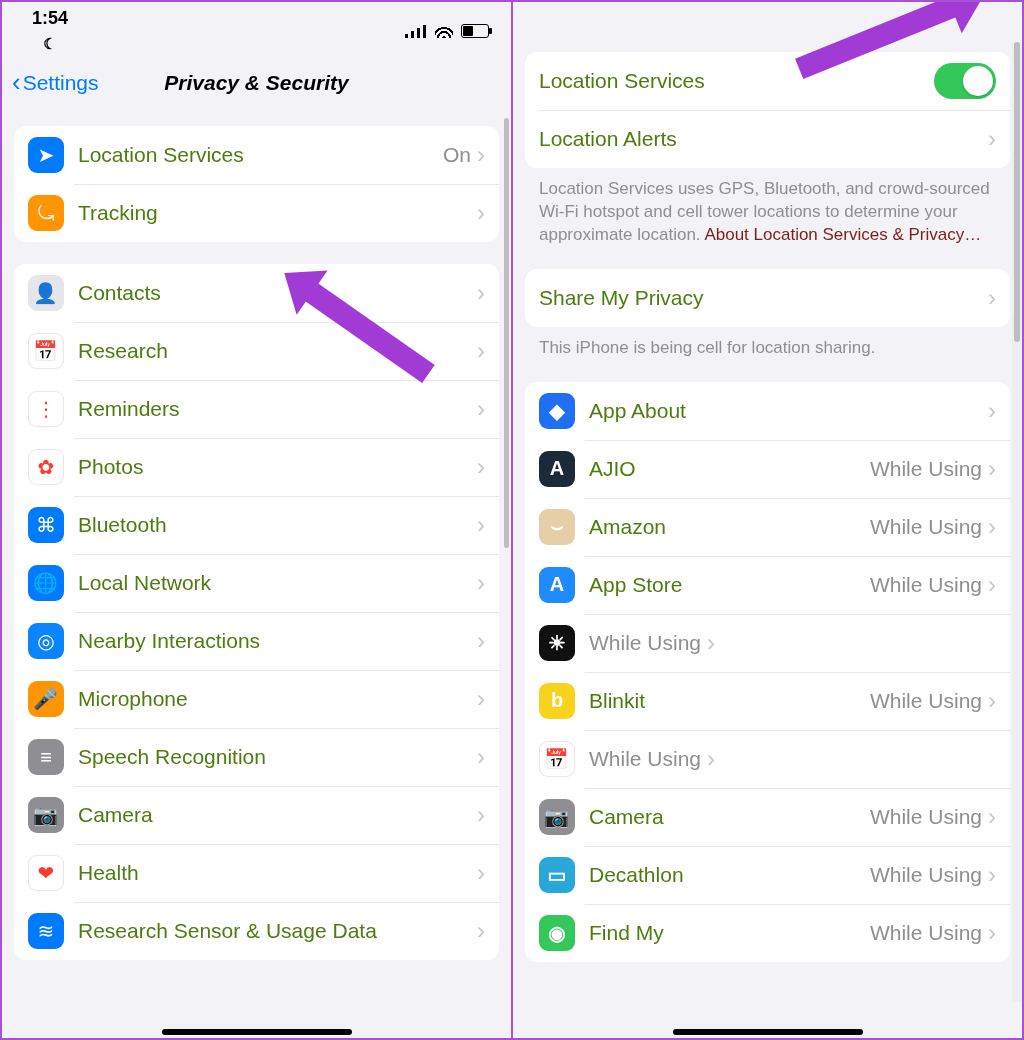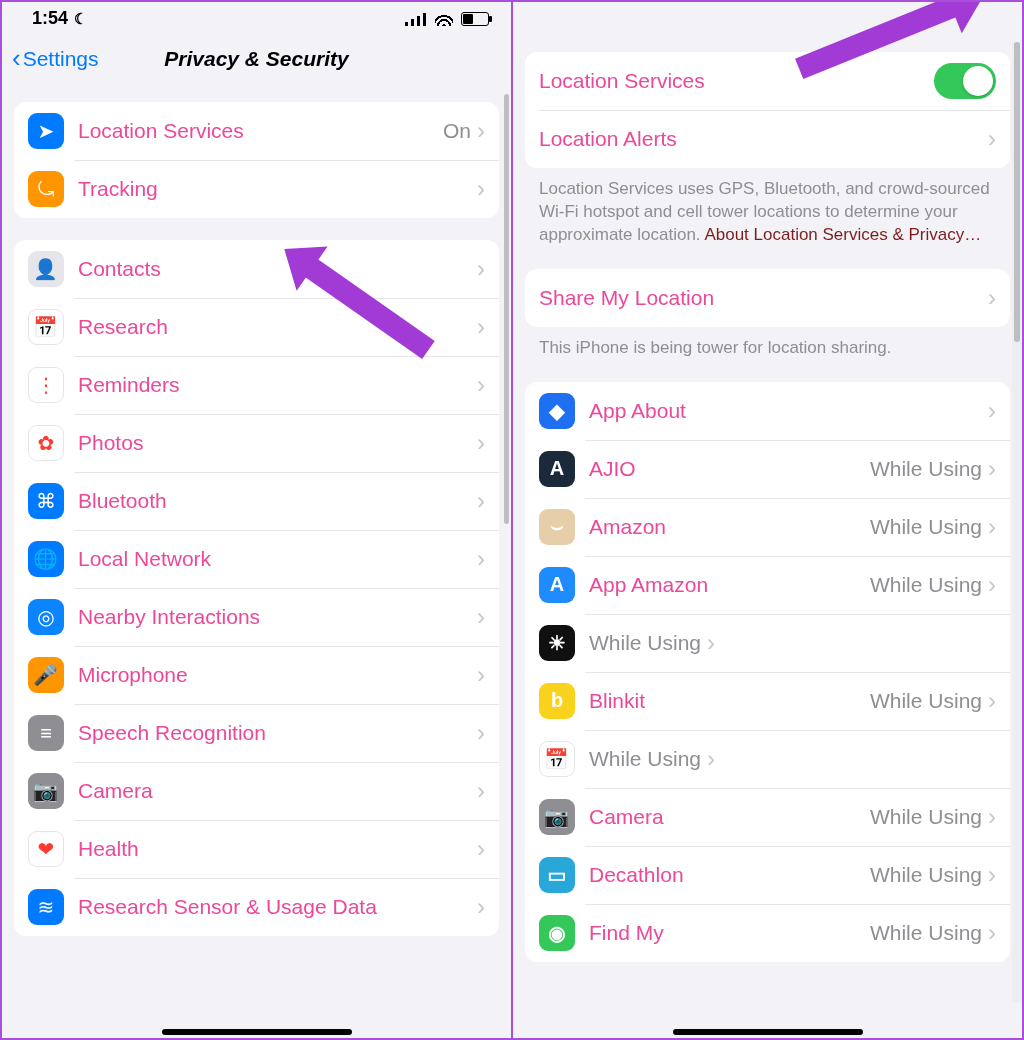--- a/index.html
+++ b/index.html
@@ -23,21 +23,21 @@
   .status-bar {
     display: flex;
     justify-content: space-between;
     align-items: center;
     padding: 6px 22px 4px 30px;
     font-size: 18px;
     font-weight: 600;
     color: #000;
     background: #f2f2f7;
   }
-  .status-left { display:flex; align-items:center; gap:6px; }
+  .status-left { display:flex; align-items:center; gap:6px;flex-direction:column; }
   .status-right { display:flex; align-items:center; gap:8px; }
   .moon { font-size: 15px; }
   .nav-bar {
     display: flex;
     align-items: center;
     padding: 10px 10px 14px 10px;
     background: #f2f2f7;
     position: relative;
   }
   .back-wrap { display:flex; align-items:center; color:#007aff; font-size:21px; }
@@ -78,21 +78,21 @@
   .group.fullsep .row + .row::before { left: 14px; }
   .icon {
     width: 36px; height: 36px;
     border-radius: 9px;
     margin-right: 14px;
     flex-shrink: 0;
     display:flex; align-items:center; justify-content:center;
     color:#fff; font-size:20px;
   }
   .icon.small { width:36px; height:36px; border-radius:9px; }
-  .label { flex:1; font-size:21px; color:#ec4899; }
+  .label { flex:1; font-size:21px; color:#4d7c0f; }
   .value { font-size:21px; color:#8e8e93; margin-right:6px; }
   .chev { color:#c7c7cc; font-size:24px; font-weight:300; }
   .footer-text {
     font-size: 17px;
     color: #8e8e93;
     padding: 0 20px 8px 26px;
     line-height: 1.35;
   }
   .footer-text a { color: #7f1d1d; text-decoration: none; }
   .toggle {
@@ -294,25 +294,25 @@
         <span class="label">Location Alerts</span>
         <span class="chev">›</span>
       </div>
     </div>
     <div class="footer-text">
       <span>Location Services uses GPS, Bluetooth, and crowd-sourced Wi-Fi hotspot and cell tower locations to determine your approximate location. </span><a href="#">About Location Services &amp; Privacy…</a>
     </div>
 
     <div class="group tight fullsep">
       <div class="row">
-        <span class="label">Share My Location</span>
+        <span class="label">Share My Privacy</span>
         <span class="chev">›</span>
       </div>
     </div>
-    <div class="footer-text">This iPhone is being tower for location sharing.</div>
+    <div class="footer-text">This iPhone is being cell for location sharing.</div>
 
     <div class="group" id="apps">
         <div class="row">
           <div class="icon small" style="background:#1e6ff2;;color:#fff;font-weight:700;">◆</div>
           <span class="label">App About</span>
           <span class="chev">›</span>
         </div>
         <div class="row">
           <div class="icon small" style="background:#1b2a3a;;color:#fff;font-weight:700;">A</div>
           <span class="label">AJIO</span>
@@ -320,21 +320,21 @@
           <span class="chev">›</span>
         </div>
         <div class="row">
           <div class="icon small" style="background:#e6cfa8;;color:#fff;font-weight:700;">⌣</div>
           <span class="label">Amazon</span>
           <span class="value">While Using</span>
           <span class="chev">›</span>
         </div>
         <div class="row">
           <div class="icon small" style="background:#1e8bff;;color:#fff;font-weight:700;">A</div>
-          <span class="label">App Amazon</span>
+          <span class="label">App Store</span>
           <span class="value">While Using</span>
           <span class="chev">›</span>
         </div>
         <div class="row">
           <div class="icon small" style="background:#101010;;color:#fff;font-weight:700;">☀</div>
           <span class="value">While Using</span>
           <span class="chev">›</span>
         </div>
         <div class="row">
           <div class="icon small" style="background:#f8d21c;;color:#fff;font-weight:700;">b</div>

